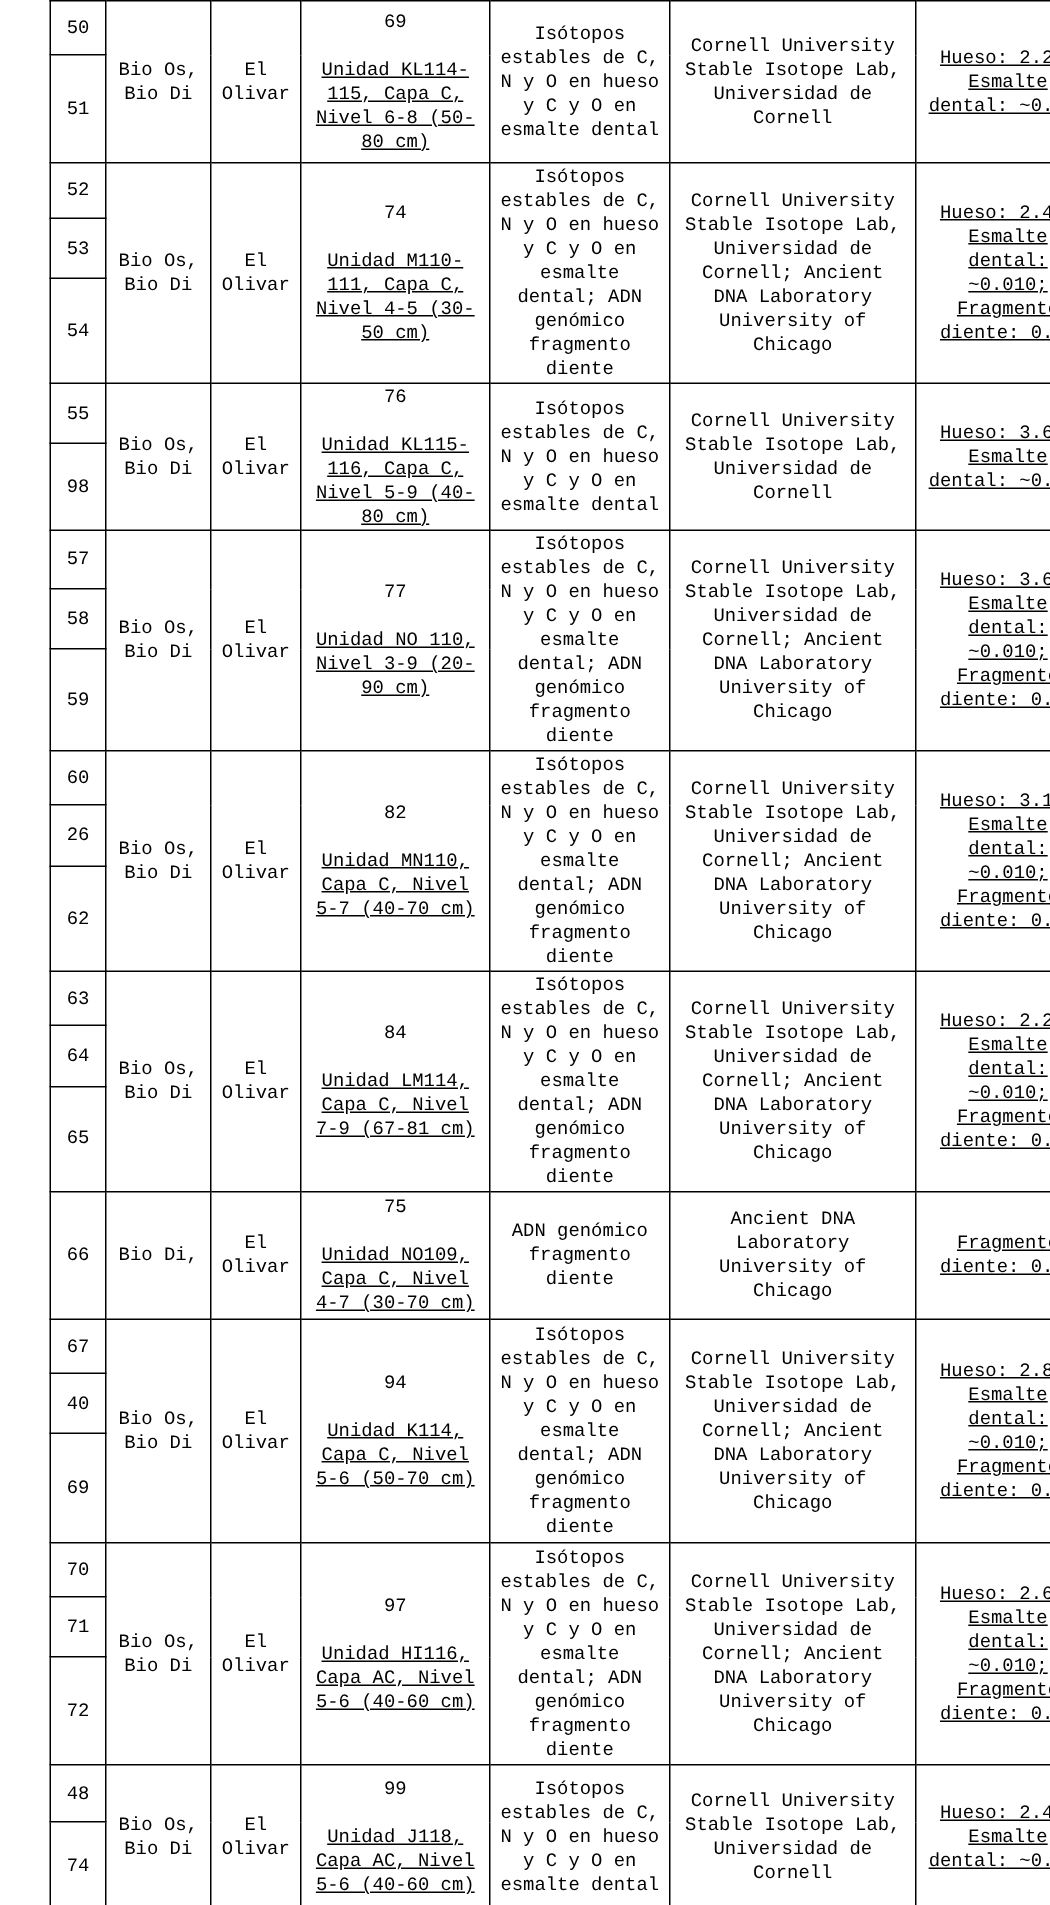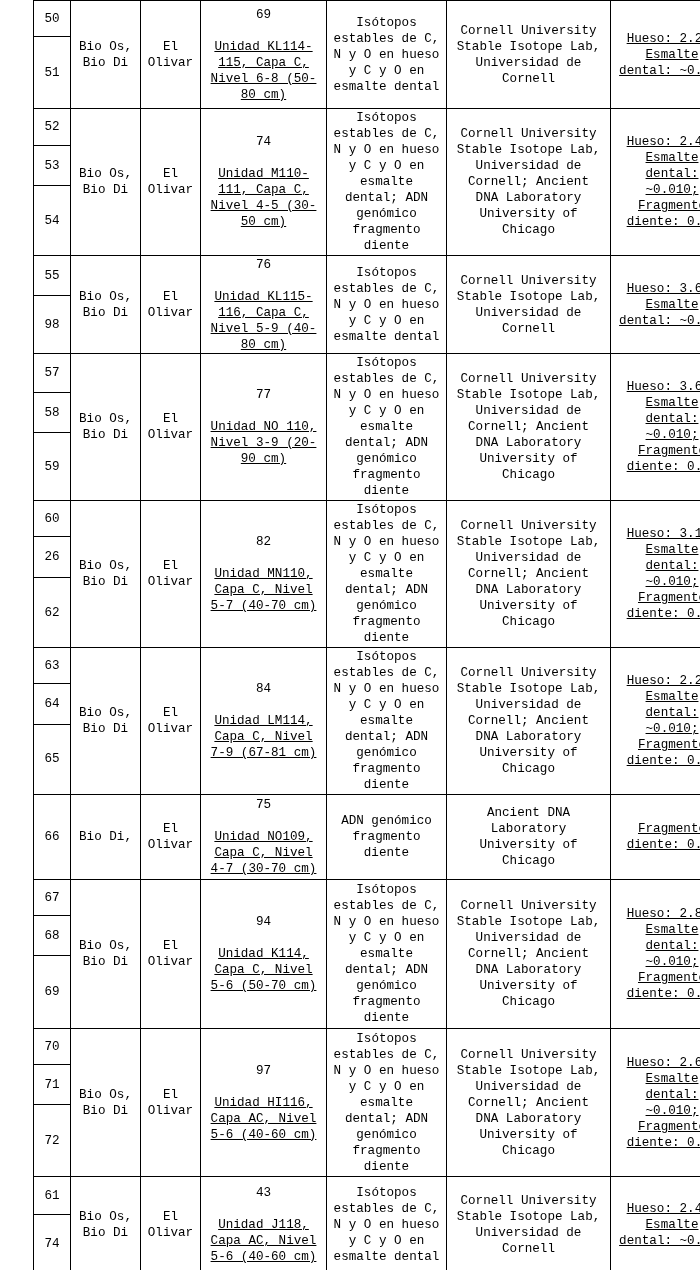--- a/index.html
+++ b/index.html
@@ -184,21 +184,21 @@
       <td class="c3" rowspan="3">El Olivar</td>
       <td class="c4" rowspan="3">
         <div>94</div>
         <div class="udetail">Unidad K114, Capa C, Nivel 5-6 (50-70 cm)</div>
       </td>
       <td class="c5" rowspan="3">Isótopos estables de C, N y O en hueso y C y O en esmalte dental; ADN genómico fragmento diente</td>
       <td class="c6" rowspan="3">Cornell University Stable Isotope Lab, Universidad de Cornell; Ancient DNA Laboratory University of Chicago</td>
       <td class="c7" rowspan="3">Hueso: 2.88; Esmalte dental: ~0.010; Fragmento diente: 0.62</td>
     </tr>
     <tr style="height:40px">
-      <td class="num">68</td>
+      <td class="num">40</td>
     </tr>
     <tr style="height:73px">
       <td class="num">69</td>
     </tr>
   </tbody>
 
   <tbody>
     <tr style="height:36px">
       <td class="num">70</td>
       <td class="c2" rowspan="3">Bio Os, Bio Di</td>
@@ -214,25 +214,25 @@
     <tr style="height:40px">
       <td class="num">71</td>
     </tr>
     <tr style="height:72px">
       <td class="num">72</td>
     </tr>
   </tbody>
 
   <tbody>
     <tr style="height:38px">
-      <td class="num">61</td>
+      <td class="num">48</td>
       <td class="c2" rowspan="2">Bio Os, Bio Di</td>
       <td class="c3" rowspan="2">El Olivar</td>
       <td class="c4" rowspan="2">
-        <div>43</div>
+        <div>99</div>
         <div class="udetail">Unidad J118, Capa AC, Nivel 5-6 (40-60 cm)</div>
       </td>
       <td class="c5" rowspan="2">Isótopos estables de C, N y O en hueso y C y O en esmalte dental</td>
       <td class="c6" rowspan="2">Cornell University Stable Isotope Lab, Universidad de Cornell</td>
       <td class="c7" rowspan="2">Hueso: 2.42; Esmalte dental: ~0.010</td>
     </tr>
     <tr style="height:59px">
       <td class="num">74</td>
     </tr>
   </tbody>

